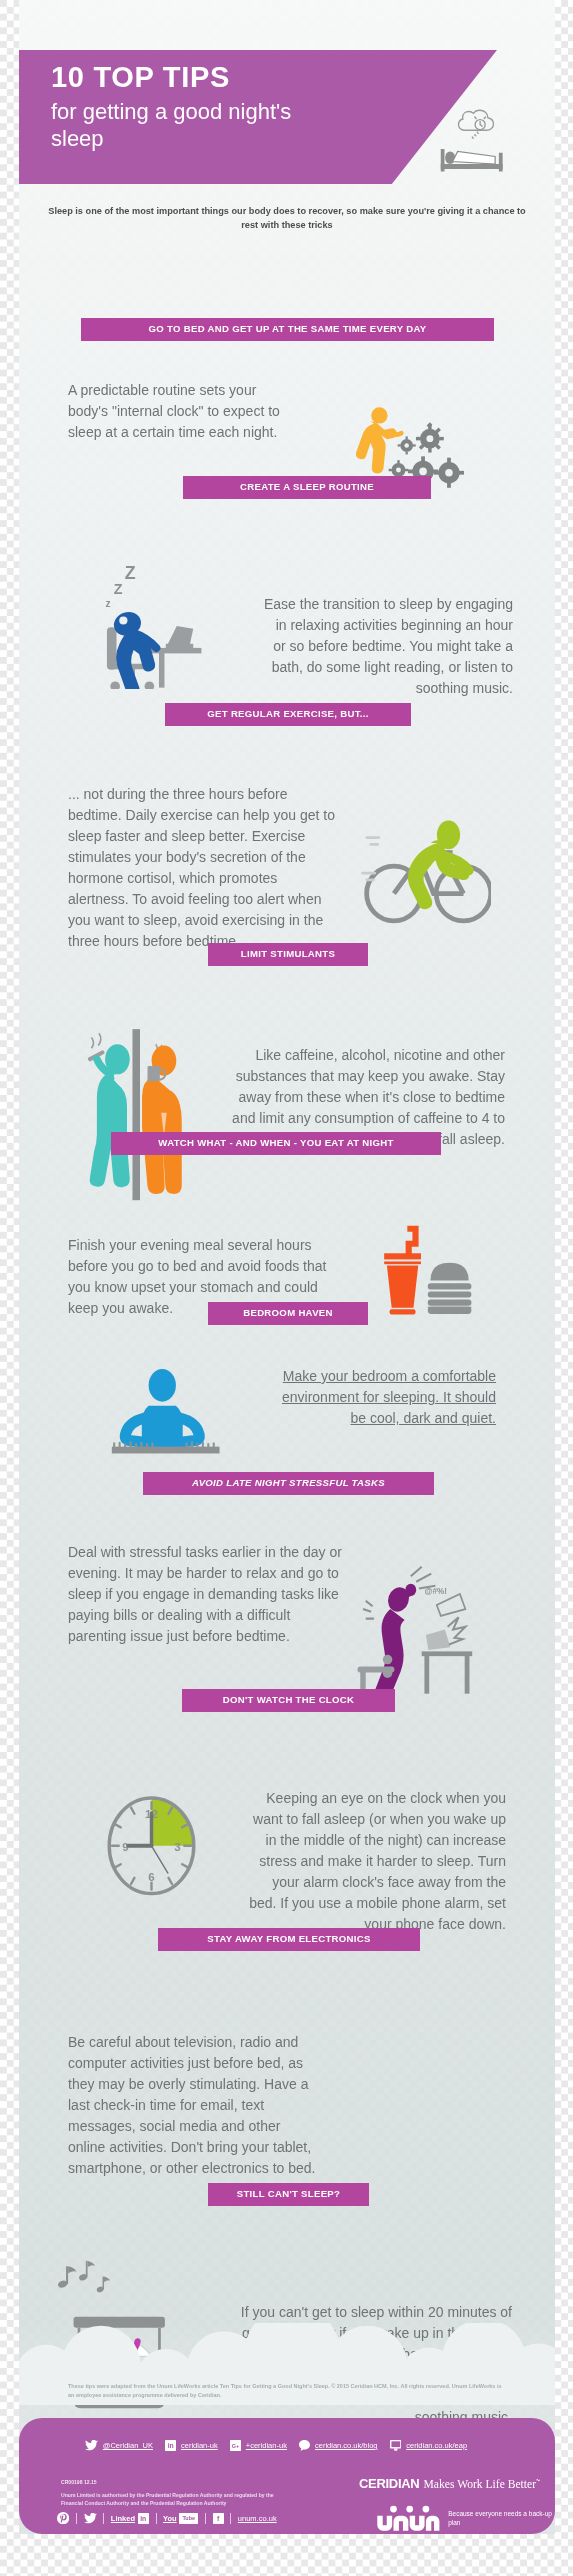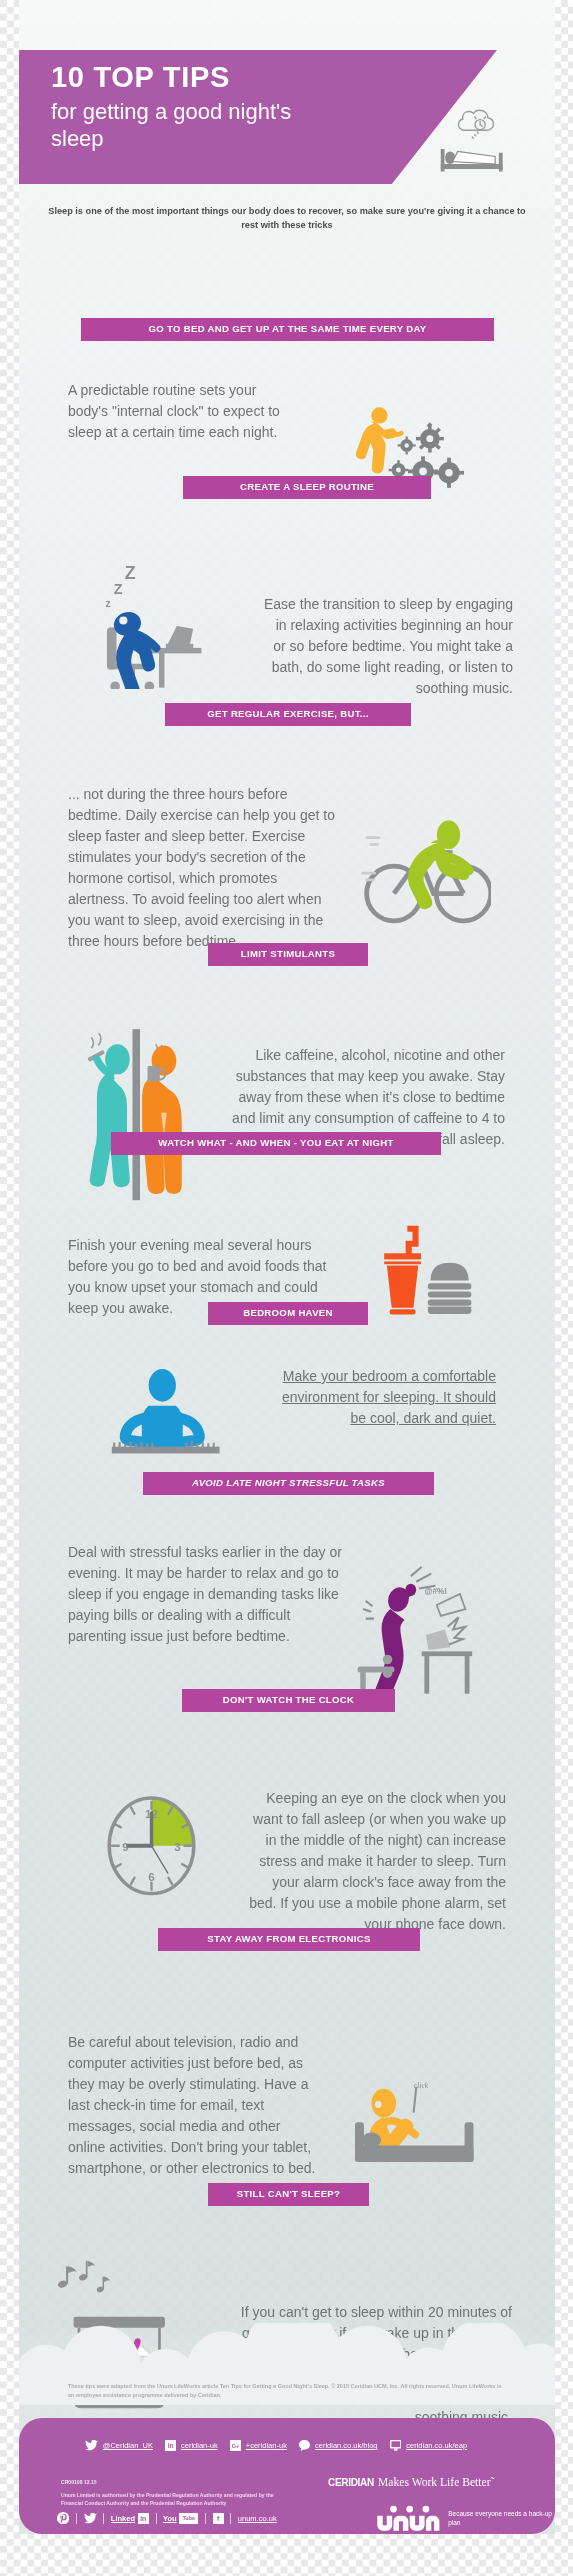--- a/index.html
+++ b/index.html
@@ -117,21 +117,21 @@
     color:#f3e2f1; font-size:5.1px; font-weight:bold; line-height:1.2;
   }
   .legal{
     position:absolute; left:42px; top:73px; width:225px;
     color:#f0dcee; font-size:5.1px; line-height:1.6; font-weight:bold;
   }
   .ceridian-logo{
     position:absolute; left:309px; top:58px;
     color:#fff; white-space:nowrap;
   }
-  .ceridian-logo .cw{font-family:"Liberation Sans",sans-serif;font-weight:bold;font-size:10px;letter-spacing:-0.3px;}
+  .ceridian-logo .cw{font-family:"Liberation Sans",sans-serif;font-weight:bold;font-size:13px;letter-spacing:-0.3px;margin-left:31px;}
   .ceridian-logo .tag{font-family:"Liberation Serif",serif;font-size:11.6px;margin-left:4.1px;}
   .bottom-row{
     position:absolute; left:38px; top:94px; width:497px;
     display:flex; align-items:center; gap:6.8px;text-align:center;
   }
   .bsoc{color:#fff;font-size:7.5px;font-weight:bold;display:flex;align-items:center;gap:2.7px;}
   .divider{width:0.7px;height:11px;background:rgba(255,255,255,.65);}
   .unum-wrap{
     position:absolute; left:355px; top:87px;
     display:flex; align-items:center; gap:8.2px; color:#fff;
@@ -440,38 +440,20 @@
       <g stroke="#6f7375" stroke-linecap="round">
         <path d="M90 92 L56 92" stroke-width="6"></path>
         <path d="M90 92 L90 44" stroke-width="5"></path>
         <path d="M90 92 L114 132" stroke-width="2"></path>
       </g>
     </svg>
   </div>
 
   <div class="bar" style="left:158px;top:1928px;width:262px;">STAY AWAY FROM ELECTRONICS</div>
   <div class="copy left" style="left:68px;top:2032px;width:253px;">Be careful about television, radio and computer activities just before bed, as they may be overly stimulating. Have a last check-in time for email, text messages, social media and other online activities. Don't bring your tablet, smartphone, or other electronics to bed.</div>
-  <div class="art" style="left:355px;top:2077px;">
-    <svg width="137" height="96" viewBox="0 0 200 140">
-      <text x="86" y="16" font-family="Liberation Serif, serif" font-size="11" fill="#8e9192" font-style="italic">click</text>
-      <g fill="#f9b233">
-        <ellipse cx="42" cy="38" rx="18" ry="21"></ellipse>
-        <circle cx="34" cy="40" r="5" fill="#e0e5e5"></circle>
-        <path d="M42 58 q-22 10 -22 34 l0 16 q0 8 8 8 l16 0 q8 0 14-8 l24-30 q7-9 -2-15 q-9-6 -15 3 l-14 18 z"></path>
-        <path d="M44 66 q12 -6 26 4 l18 14" fill="none" stroke="#f9b233" stroke-width="11" stroke-linecap="round"></path>
-      </g>
-      <rect x="88" y="14" width="3" height="38" fill="#8e9192" transform="rotate(6 88 14)"></rect>
-      <g fill="#8e9192">
-        <rect x="0" y="66" width="13" height="58" rx="4"></rect>
-        <rect x="160" y="66" width="13" height="58" rx="4"></rect>
-        <rect x="0" y="100" width="173" height="24" rx="5"></rect>
-        <ellipse cx="24" cy="92" rx="14" ry="11"></ellipse>
-      </g>
-    </svg>
-  </div>
 
   <div class="bar" style="left:208px;top:2183px;width:161px;">STILL CAN'T SLEEP?</div>
   <div class="copy right" style="left:239px;top:2302px;width:273px;">If you can't get to sleep within 20 minutes of going to bed or if you wake up in the middle of the night and can't get back to sleep, get up and do something relaxing until you feel sleepy again. Try reading or listening to soothing music.</div>
   <div class="art" style="left:49px;top:2254px;">
     <svg width="150" height="157" viewBox="0 0 220 230">
       <g fill="#8e9192">
         <g transform="translate(14,12)">
           <ellipse cx="6" cy="32" rx="7" ry="5" transform="rotate(-20 6 32)"></ellipse>
           <rect x="11" y="6" width="3" height="26"></rect>
           <path d="M14 6 q10 2 12 8 q-4 -2 -12 2z"></path>

